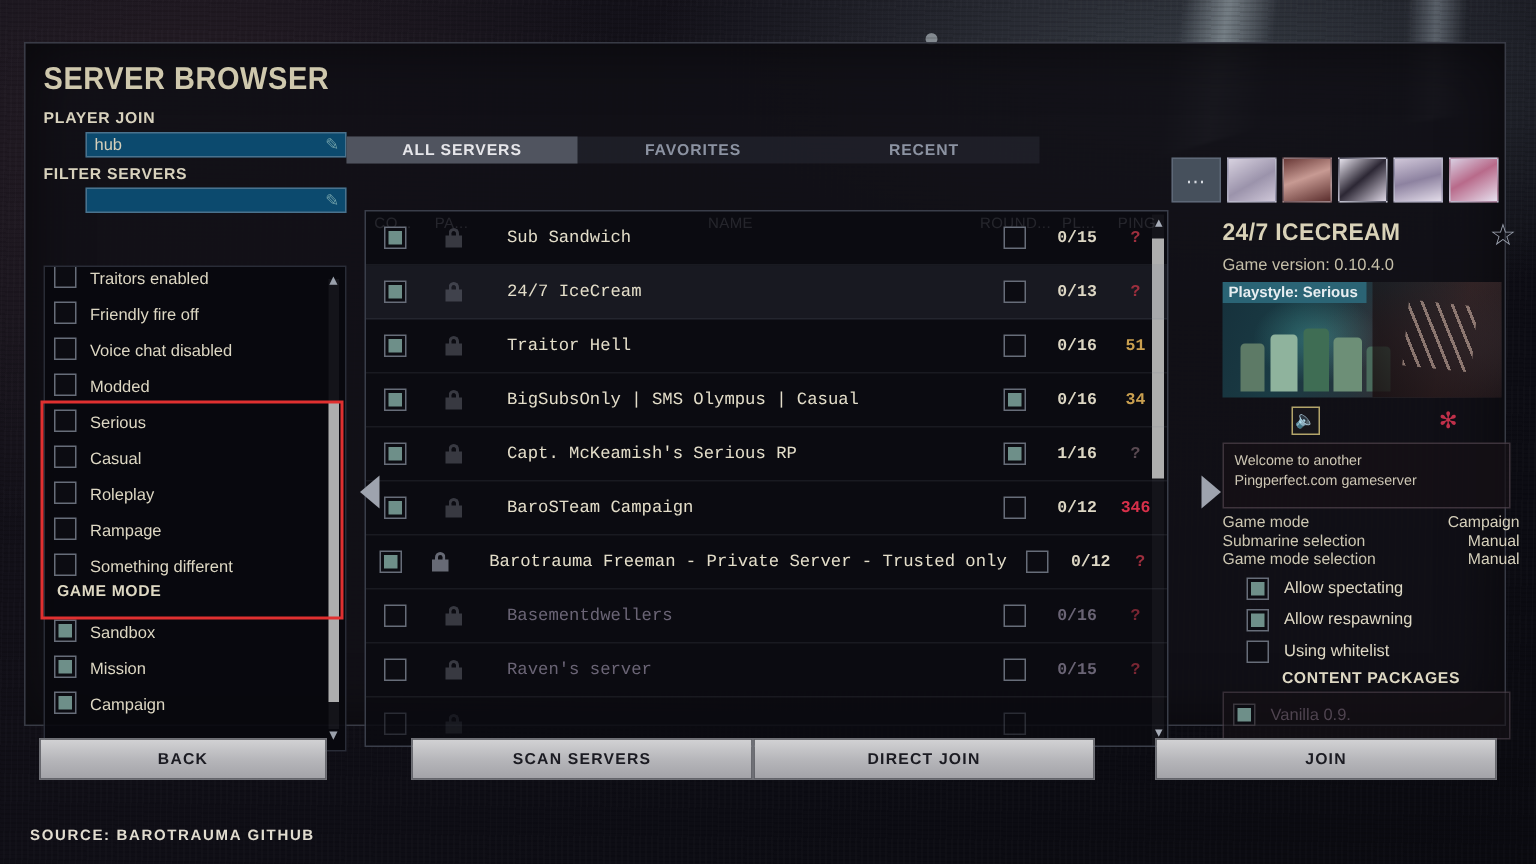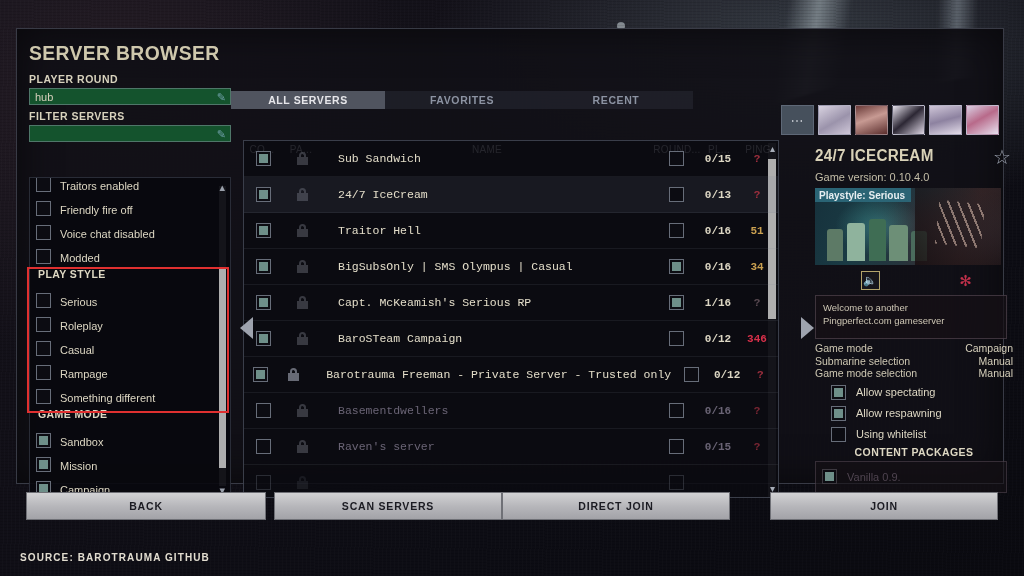--- a/index.html
+++ b/index.html
@@ -67,24 +67,25 @@
   .sec-label {
     color: #d8d2bd; font-size: 10.5px; font-weight: bold;
     letter-spacing: .5px;
   }
 
   
   #left { position:absolute; left:12px; top:44px; width:202px; }
 
   .field {
     height: 17px;
-    background: #14532d;
+    background: #0c4a6e;
     border: 1px solid rgba(150,165,180,.45);
     position: relative;
     margin-top: 3px;
+    margin-left: 28px;
   }
   .field .val {
     position:absolute; left:5px; top:2px;
     font-size: 11px; color: #d6d0bb;
   }
   .pencil {
     position:absolute; right:4px; top:2px;
     font-size: 11px; color: #6f9fa8; line-height: 13px;
   }
 
@@ -308,21 +309,21 @@
 
   
   .btn {
     position:absolute; top:492px; height:28px;
     background: linear-gradient(180deg,#d2d2d4 0%, #b6b6ba 52%, #a3a3a8 100%);
     border:1px solid #6f7076;
     display:flex; align-items:center; justify-content:center;
     color:#1b1b22; font-size:10.5px; font-weight:bold; letter-spacing:.8px;
     font-family:"Liberation Sans Narrow","Liberation Sans",sans-serif;
   }
-  #btn-back   { left:26px;  width:240px; }
+  #btn-back   { left:26px;  width:192px; }
   #btn-scan   { left:274px; width:228px; }
   #btn-direct { left:502px; width:228px; }
   #btn-join   { left:770px; width:228px; }
 
   #source {
     position:absolute; left:20px; top:552px;
     font-size:10px; font-weight:bold; letter-spacing:1.1px;
     color:#e2ddd0;
     font-family:"Liberation Sans Narrow","Liberation Sans",sans-serif;
   }
@@ -334,21 +335,21 @@
   <div id="bg-streak1"></div>
   <div id="bg-streak2"></div>
   <div id="bg-dot"></div>
 </div>
 
 <div id="panel">
 
   <div class="title">SERVER BROWSER</div>
 
   <div id="left">
-    <div class="sec-label">PLAYER ROUND</div>
+    <div class="sec-label">PLAYER JOIN</div>
     <div class="field">
       <span class="val">hub</span>
       <span class="pencil">✎</span>
     </div>
     <div class="sec-label" style="margin-top:5px">FILTER SERVERS</div>
     <div class="field">
       <span class="val"></span>
       <span class="pencil">✎</span>
     </div>
   </div>
@@ -370,32 +371,31 @@
       </div>
       <div class="fl-row">
         <div class="cb"></div>
         <div class="lbl">Voice chat disabled</div>
       </div>
       <div class="fl-row">
         <div class="cb"></div>
         <div class="lbl">Modded</div>
       </div>
 
-      <div class="fl-head">PLAY STYLE</div>
       <div class="fl-row">
         <div class="cb"></div>
         <div class="lbl">Serious</div>
       </div>
       <div class="fl-row">
         <div class="cb"></div>
+        <div class="lbl">Casual</div>
+      </div>
+      <div class="fl-row">
+        <div class="cb"></div>
         <div class="lbl">Roleplay</div>
-      </div>
-      <div class="fl-row">
-        <div class="cb"></div>
-        <div class="lbl">Casual</div>
       </div>
       <div class="fl-row">
         <div class="cb"></div>
         <div class="lbl">Rampage</div>
       </div>
       <div class="fl-row">
         <div class="cb"></div>
         <div class="lbl">Something different</div>
       </div>
 

